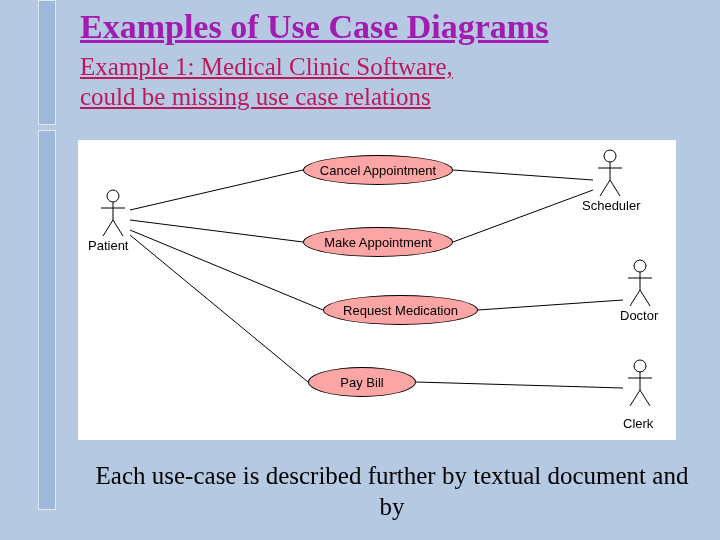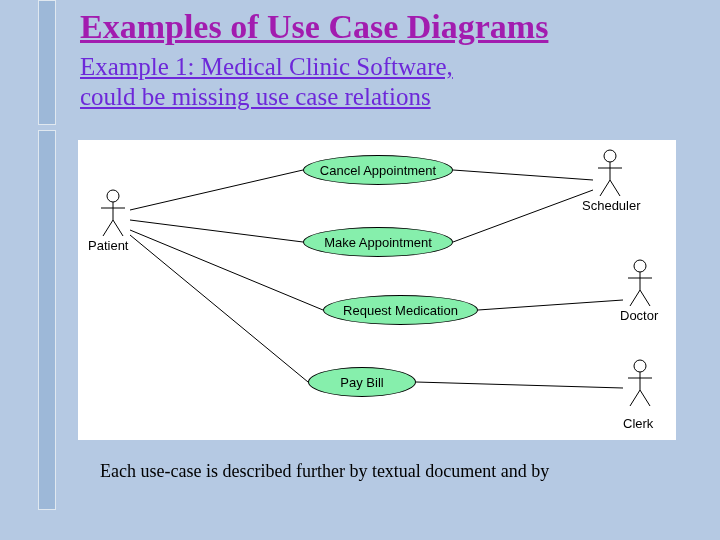--- a/index.html
+++ b/index.html
@@ -35,21 +35,21 @@
     top: 8px;
     font-size: 34px;
     color: #a21caf;
     text-decoration: underline;
   }
   .subtitle {
     position: absolute;
     left: 80px;
     top: 52px;
     font-size: 25px;
-    color: #6d28d9;
+    color: #be185d;
     line-height: 1.2;
     text-decoration: underline;
   }
   .diagram {
     position: absolute;
     left: 78px;
     top: 140px;
     width: 598px;
     height: 300px;
     background: #ffffff;
@@ -63,42 +63,43 @@
     position: absolute;
     font-family: Arial, sans-serif;
     font-size: 13px;
     color: #000;
     white-space: nowrap;
   }
   .usecase {
     position: absolute;
     border: 1px solid #000;
     border-radius: 50%;
-    background: #86efac;
+    background: #fca5a5;
     display: flex;
     align-items: center;
     justify-content: center;
     font-family: Arial, sans-serif;
     font-size: 13px;
     white-space: nowrap;
   }
   .connector-svg {
     position: absolute;
     left: 0; top: 0;
     width: 598px; height: 300px;
     pointer-events: none;
   }
   .footer {
     position: absolute;
-    left: 100px;
+    left: 92px;
     top: 460px;
-    font-size: 18px;
+    font-size: 25px;
     color: #000;
     line-height: 1.25;
     width: 600px;
+    text-align: center;
   }
 </style>
 </head>
 <body>
 
 <div class="side-bar"></div>
 <div class="side-bar2"></div>
 
 <h1 class="title">Examples of Use Case Diagrams</h1>
 <div class="subtitle">

